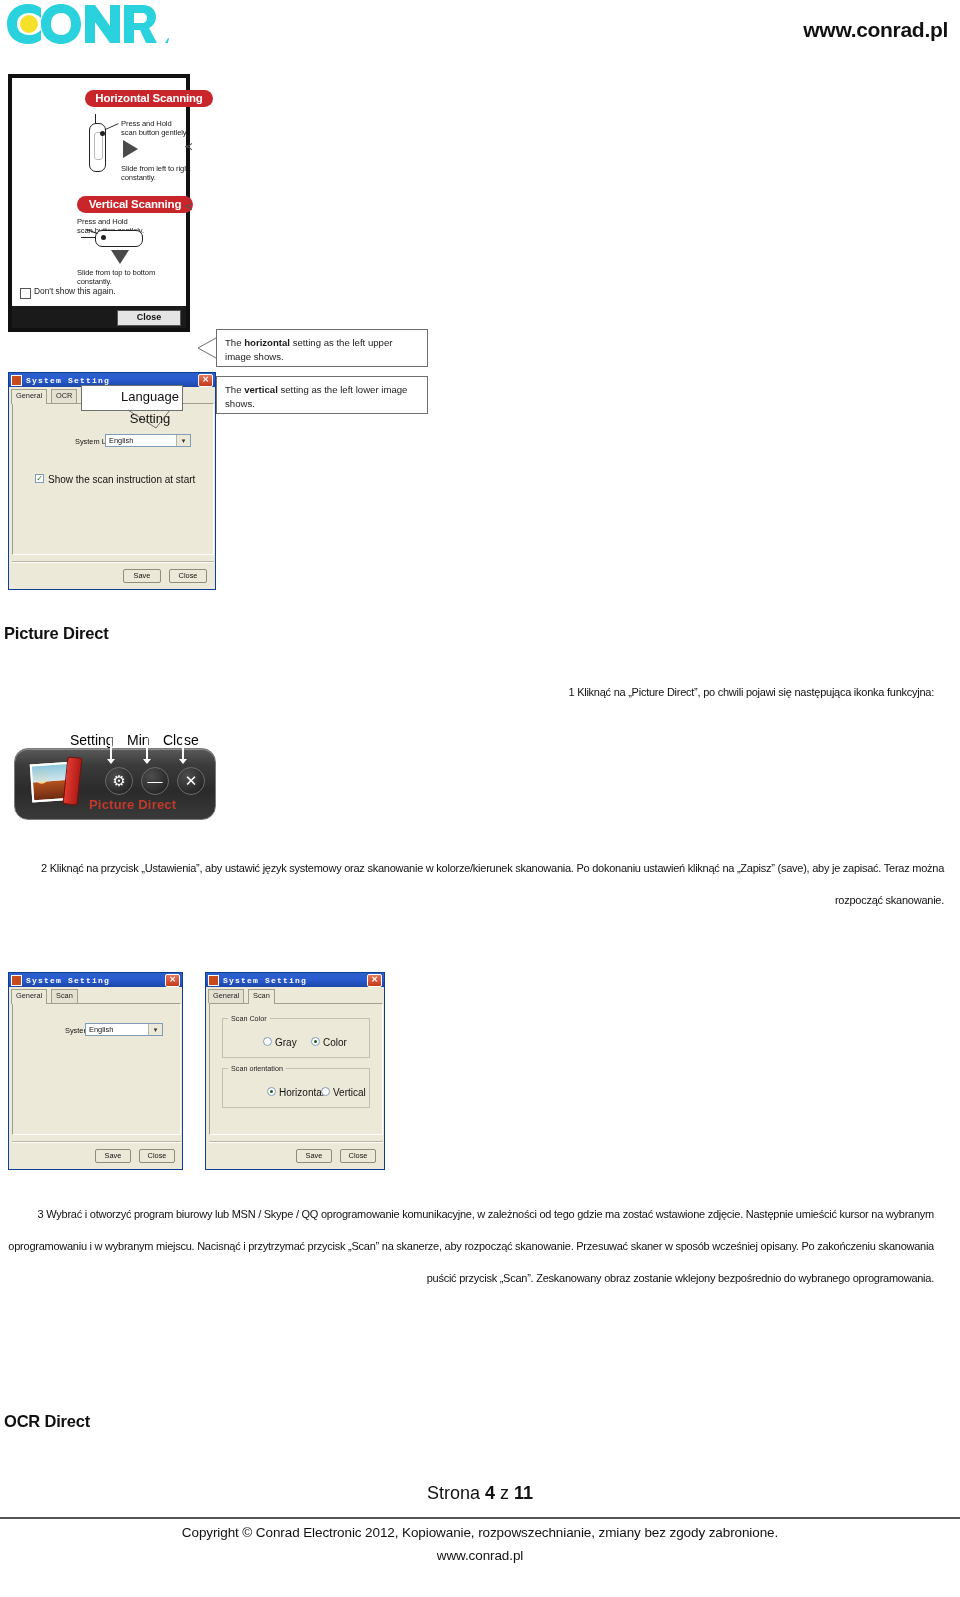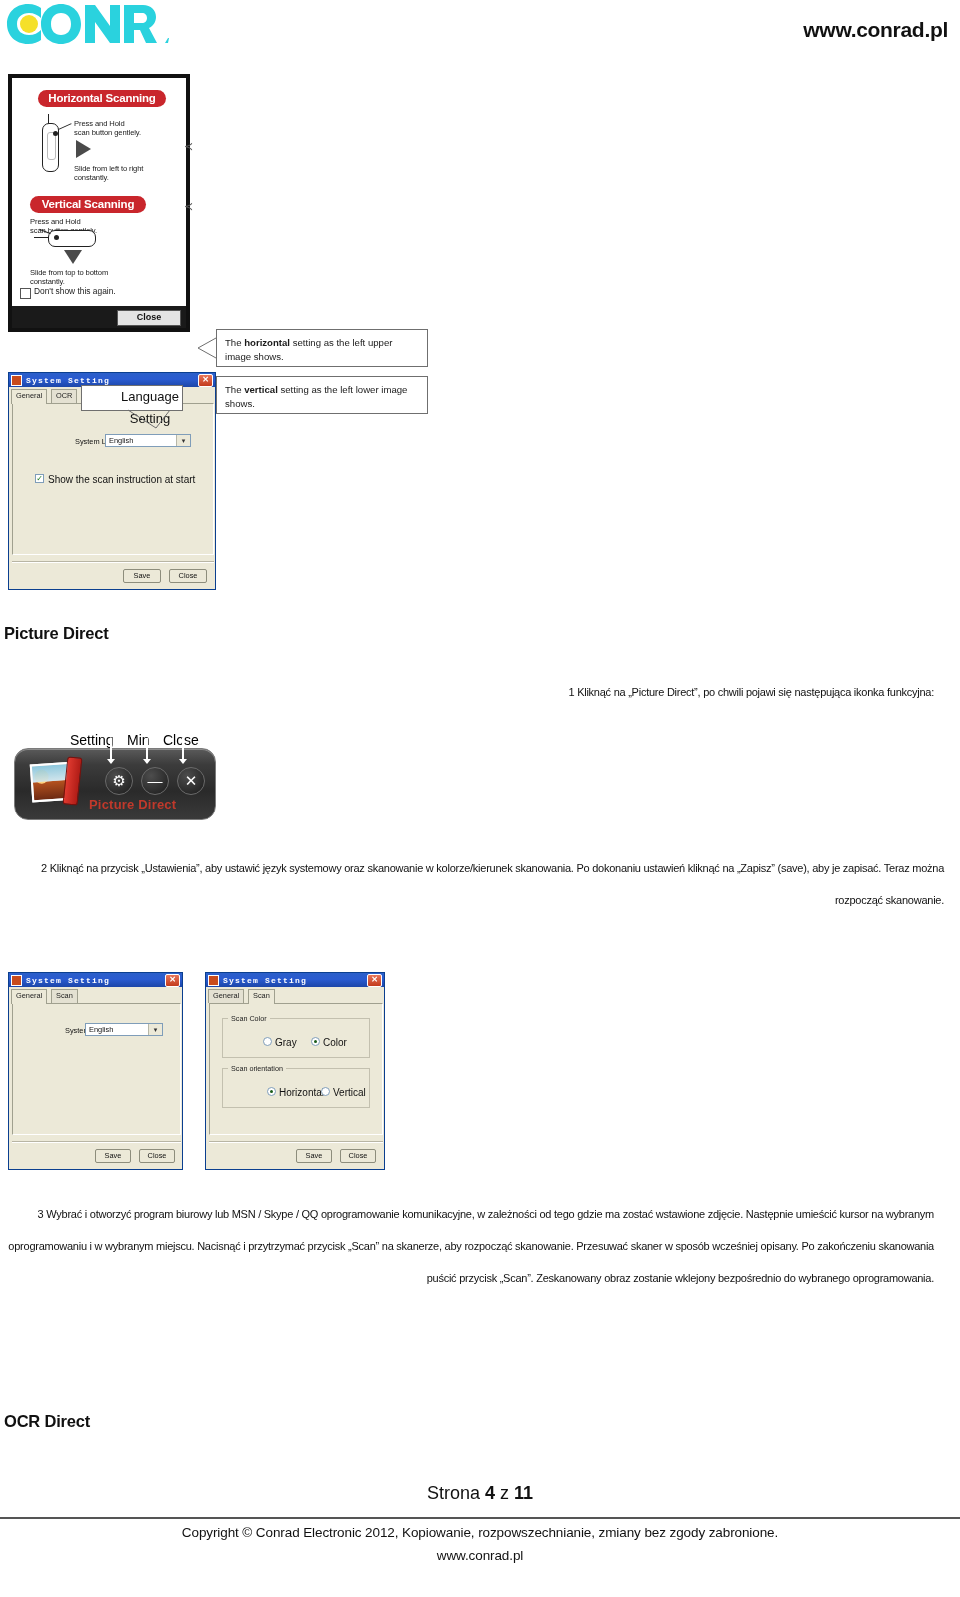--- a/index.html
+++ b/index.html
@@ -14,21 +14,21 @@
   
   .header{position:absolute;left:0;top:0;width:960px;height:60px;}
   .logo{position:absolute;left:6px;top:2px;width:170px;height:44px;}
   .logo svg{display:block;}
   .site-url{position:absolute;right:12px;top:18px;font-size:21px;font-weight:bold;letter-spacing:-0.3px;color:#111;}
 
   
   .fig-scan{position:absolute;left:8px;top:74px;width:420px;height:266px;}
   .scan-dialog{position:absolute;left:0;top:0;width:182px;height:258px;
     border:4px solid #111;background:#fff;box-sizing:border-box;}
-  .scan-body{position:relative;width:100%;height:216px;}
+  .scan-body{position:relative;width:100%;height:216px;margin-left:47px;}
   .badge{position:absolute;background:#c9262c;color:#fff;border-radius:11px;
     font-weight:bold;text-align:center;line-height:17px;font-size:11.5px;letter-spacing:-0.2px;}
   .badge.horiz{left:26px;top:12px;width:128px;height:17px;}
   .badge.vert{left:18px;top:118px;width:116px;height:17px;}
   .sc-text{position:absolute;font-size:7.6px;line-height:9.4px;color:#1a1a1a;letter-spacing:-0.1px;}
   .dev-v{position:absolute;left:30px;top:45px;width:15px;height:47px;border:1.4px solid #222;border-radius:7px;background:#fff;}
   .dev-v:after{content:"";position:absolute;left:4px;top:8px;width:7px;height:26px;border:1px solid #bbb;border-radius:3px;}
   .dev-stem{position:absolute;left:36px;top:36px;width:1.4px;height:10px;background:#222;}
   .dot{position:absolute;width:5px;height:5px;border-radius:50%;background:#222;}
   .tri-right{position:absolute;width:0;height:0;border-left:15px solid #4a4a4a;

